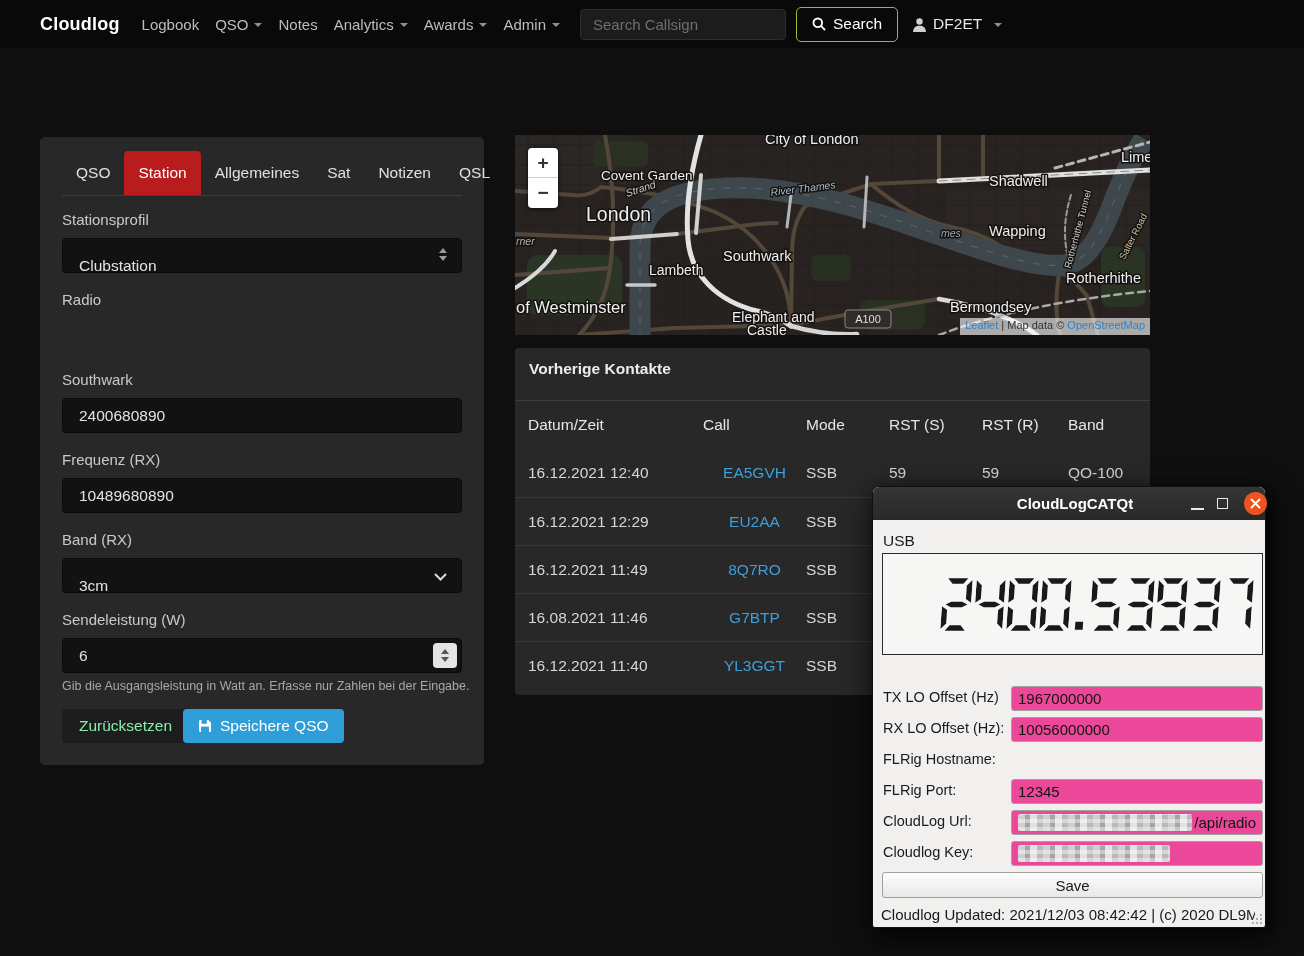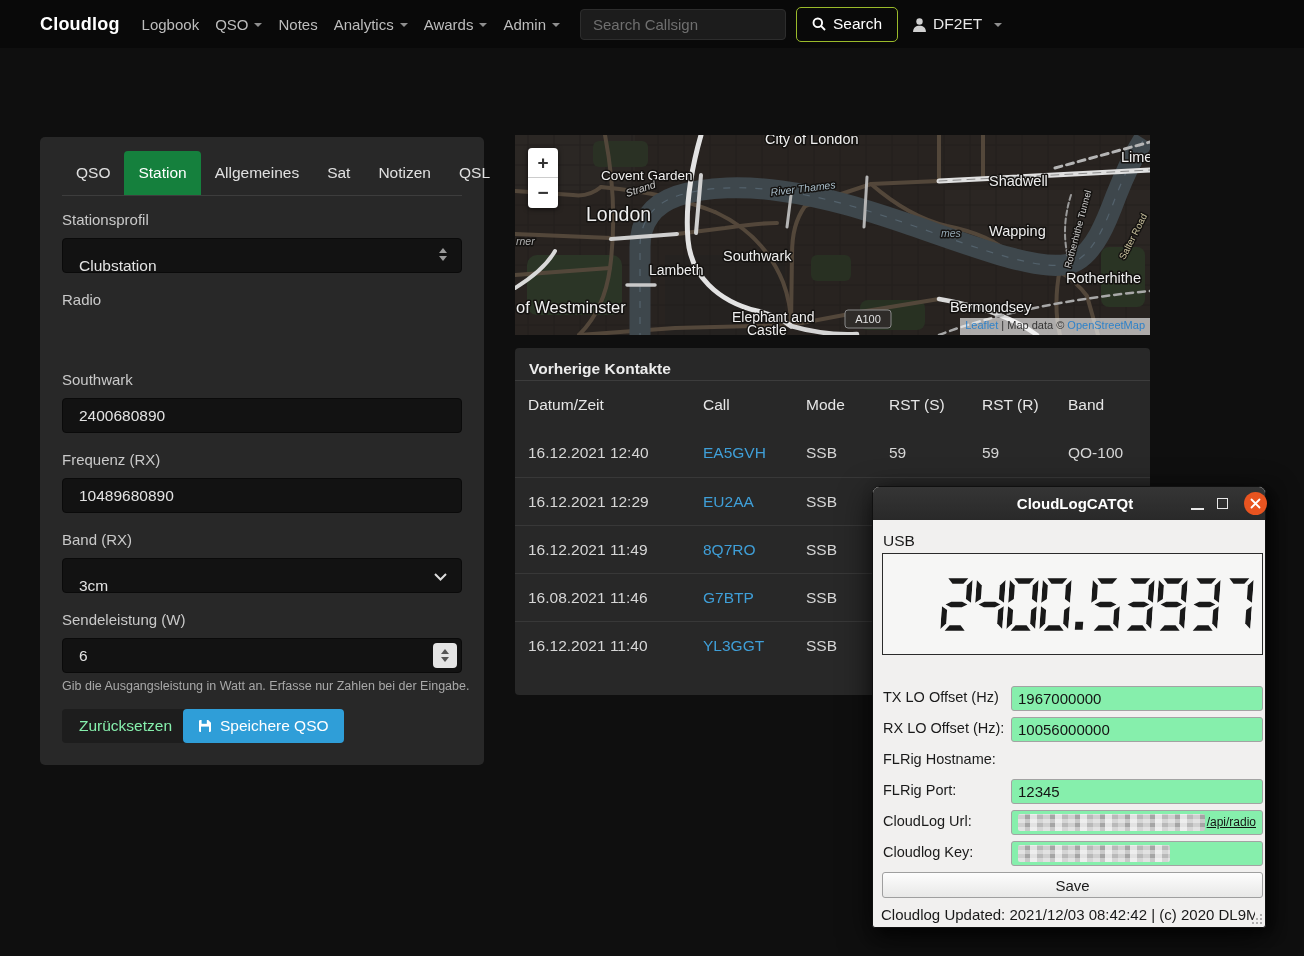--- a/index.html
+++ b/index.html
@@ -1,35 +1,35 @@
 <!DOCTYPE html>
 <html><head>
 <meta charset="utf-8">
 <style>
   * { margin:0; padding:0; box-sizing:border-box; }
   html,body { width:1304px; height:956px; overflow:hidden; }
   body { background:#0f0f0f; font-family:"Liberation Sans", sans-serif; position:relative; }
-  a { text-decoration:none; }
+  a { text-decoration:none;text-align:center; }
 
   
   .navbar { position:absolute; left:0; top:0; width:1304px; height:48px; background:#090909; display:flex; align-items:center; }
   .brand { margin-left:40px; font-size:18px; font-weight:700; color:#ffffff; letter-spacing:.2px; }
   .nav-items { display:flex; list-style:none; margin-left:16px; align-items:center; }
   .nav-item { padding:0 6px; margin-right:4px; font-size:15px; color:#bdbdbd; display:flex; align-items:center; cursor:pointer; }
   .caret { width:0; height:0; border-left:4px solid transparent; border-right:4px solid transparent; border-top:4px solid #8f8f8f; margin-left:6px; margin-top:2px; }
   .search-input { margin-left:10px; width:206px; height:31px; background:#1c1c1c; border:1px solid #2d2d2d; border-radius:4px; color:#dddddd; font-size:15px; padding:0 12px; outline:none; font-family:inherit; }
   .search-input::placeholder { color:#6f6f6f; }
   .btn-search { margin-left:10px; height:35px; padding:0 15px; background:transparent; border:1.5px solid #9aba2a; border-radius:5px; color:#ffffff; font-size:15.5px; display:flex; align-items:center; gap:7px; cursor:pointer; font-family:inherit; }
   .user-menu { margin-left:14px; display:flex; align-items:center; gap:6px; color:#e8e8e8; font-size:15.5px; cursor:pointer; }
 
   
   .card-qso { position:absolute; left:40px; top:137px; width:444px; height:628px; background:#282828; border-radius:5px; }
   .tabs { position:absolute; left:22px; right:22px; top:14px; height:45px; border-bottom:1px solid #3d3d3d; display:flex; align-items:flex-end; }
   .tab { padding:0 14px; height:44px; line-height:44px; font-size:15.5px; color:#e0e0e0; cursor:pointer; }
-  .tab.active { background:#15803d; color:#ffffff; border-radius:4px 4px 0 0; }
+  .tab.active { background:#b91c1c; color:#ffffff; border-radius:4px 4px 0 0; }
   .fgroup-label { position:absolute; left:22px; font-size:15px; color:#c9c9c9; }
   .fcontrol { position:absolute; left:22px; width:400px; height:35px; background:#121212; border:1px solid #0a0a0a; border-radius:4px; color:#e3e3e3; font-size:15.5px; line-height:33px; padding:10px 16px; }
   input.fcontrol { font-family:inherit; outline:none; }
   .dbl-arrows { position:absolute; right:14px; top:9px; display:flex; flex-direction:column; gap:3px; }
   .dbl-arrows .up { width:0;height:0;border-left:4px solid transparent;border-right:4px solid transparent;border-bottom:5px solid #9a9a9a; }
   .dbl-arrows .dn { width:0;height:0;border-left:4px solid transparent;border-right:4px solid transparent;border-top:5px solid #9a9a9a; }
   .chev { position:absolute; right:14px; top:14px; }
   .spinner { position:absolute; right:5px; top:5px; width:24px; height:25px; background:#e4e4e4; border-radius:4px; display:flex; flex-direction:column; align-items:center; justify-content:center; gap:3px; cursor:pointer; }
   .spinner .up { width:0;height:0;border-left:4px solid transparent;border-right:4px solid transparent;border-bottom:5px solid #555; }
   .spinner .dn { width:0;height:0;border-left:4px solid transparent;border-right:4px solid transparent;border-top:5px solid #555; }
@@ -41,43 +41,43 @@
   .map { position:absolute; left:515px; top:135px; width:635px; height:200px; background:#282320; overflow:hidden; }
   .map svg.maplayer { position:absolute; left:0; top:0; }
   .zoomctl { position:absolute; left:13px; top:13px; width:30px; background:#ffffff; border-radius:4px; box-shadow:0 1px 5px rgba(0,0,0,.65); overflow:hidden; }
   .zoomctl div { width:30px; height:30px; text-align:center; line-height:30px; font-size:19px; font-weight:700; color:#333; cursor:pointer; }
   .zoomctl .zin { border-bottom:1px solid #ccc; }
   .attribution { position:absolute; right:0; bottom:0; height:17px; background:rgba(255,255,255,.62); font-size:11px; color:#333; padding:1px 5px 0 5px; white-space:nowrap; }
   .attribution a { color:#2f82c9; }
 
   
   .card-contacts { position:absolute; left:515px; top:348px; width:635px; height:347px; background:#282828; border-radius:4px; }
-  .tc-title { padding:12px 14px 2px 14px; font-size:15.5px; font-weight:700; color:#ececec; border-bottom:1px solid #3c3c3c; }
+  .tc-title { padding:12px 14px 22px 14px; font-size:15.5px; font-weight:700; color:#ececec; border-bottom:1px solid #3c3c3c; }
   .tc-grid { display:grid; grid-template-columns:175px 103px 83px 93px 86px 1fr; padding-left:13px; height:48px; align-items:center; font-size:15.5px; color:#d6d6d6; }
   .tc-grid.hdr { color:#e6e6e6; }
   .tc-grid + .tc-grid { border-top:1px solid #383838; }
   .tc-grid a.call { color:#3f9fd8; cursor:pointer; }
 
   
   .win { position:absolute; left:872px; top:486px; width:394px; height:442px; background:#f1f0ef; border:1px solid #101010; border-radius:7px 7px 3px 3px; box-shadow:0 10px 32px rgba(0,0,0,.72), 6px 4px 14px rgba(0,0,0,.5); }
   .win-title { position:absolute; left:0; top:0; right:0; height:33px; background:linear-gradient(#353535,#292929); border-radius:6px 6px 0 0; color:#fff; font-weight:700; font-size:15px; text-align:center; line-height:33px;padding-left:12px; }
   .wbtn-min { position:absolute; left:318px; top:21px; width:13px; height:2px; background:#e8e8e8; cursor:pointer; }
   .wbtn-max { position:absolute; left:344px; top:11px; width:11px; height:11px; border:1.5px solid #e8e8e8; cursor:pointer; }
   .wbtn-close { position:absolute; left:371px; top:5px; width:23px; height:23px; border-radius:50%; background:#e95420; display:flex; align-items:center; justify-content:center; cursor:pointer; }
   .usb-label { position:absolute; left:10px; top:45px; font-size:15.5px; color:#191919; }
   .lcd { position:absolute; left:9px; top:66px; width:381px; height:102px; background:#f6f6f5; border:1px solid #2b2b2b; display:flex; align-items:center; justify-content:flex-end; gap:4px; padding-right:10px; }
   .lcd svg { transform:skewX(-4deg); }
   .qrow { position:absolute; left:0; width:100%; height:25px; }
   .qrow .ql { position:absolute; left:10px; top:3px; font-size:14.5px; color:#1a1a1a; }
-  .qrow .qi { position:absolute; left:138px; top:0; width:252px; height:25px; background:#86efac; border:1px solid #a3a3a3; border-radius:3px; font-size:15px; line-height:23px; padding:0 6px; color:#141414; font-family:inherit; outline:none; display:flex; align-items:center; }
+  .qrow .qi { position:absolute; left:138px; top:0; width:252px; height:25px; background:#ec4899; border:1px solid #a3a3a3; border-radius:3px; font-size:15px; line-height:23px; padding:0 6px; color:#141414; font-family:inherit; outline:none; display:flex; align-items:center; }
   input.qi { display:inline-block; }
   .redact { height:17px; border-radius:2px; background-image:
       repeating-linear-gradient(0deg, rgba(255,255,255,.4) 0 4px, rgba(0,0,0,0) 4px 8px),
       repeating-linear-gradient(90deg, #cfcfcf 0 7px, #a5a5a5 7px 12px, #e2e2e2 12px 19px, #b9b9b9 19px 25px); }
-  .url-suffix { font-size:12px; color:#141414; white-space:nowrap;text-decoration:underline; }
+  .url-suffix { font-size:15px; color:#141414; white-space:nowrap; }
   .btn-save-win { position:absolute; left:9px; top:385px; width:381px; height:26px; background:linear-gradient(#fdfdfd,#e8e8e7); border:1px solid #9f9f9f; border-radius:3px; font-size:15px; color:#1a1a1a; cursor:pointer; font-family:inherit; }
   .win-status { position:absolute; left:8px; top:414px; width:374px; height:27px; line-height:27px; font-size:15px; color:#191919; white-space:nowrap; overflow:hidden; }
   .grip { position:absolute; right:2px; bottom:2px; }
 </style>
 </head>
 <body>
 
 <nav class="navbar">
   <span class="brand">Cloudlog</span>
   <ul class="nav-items">

